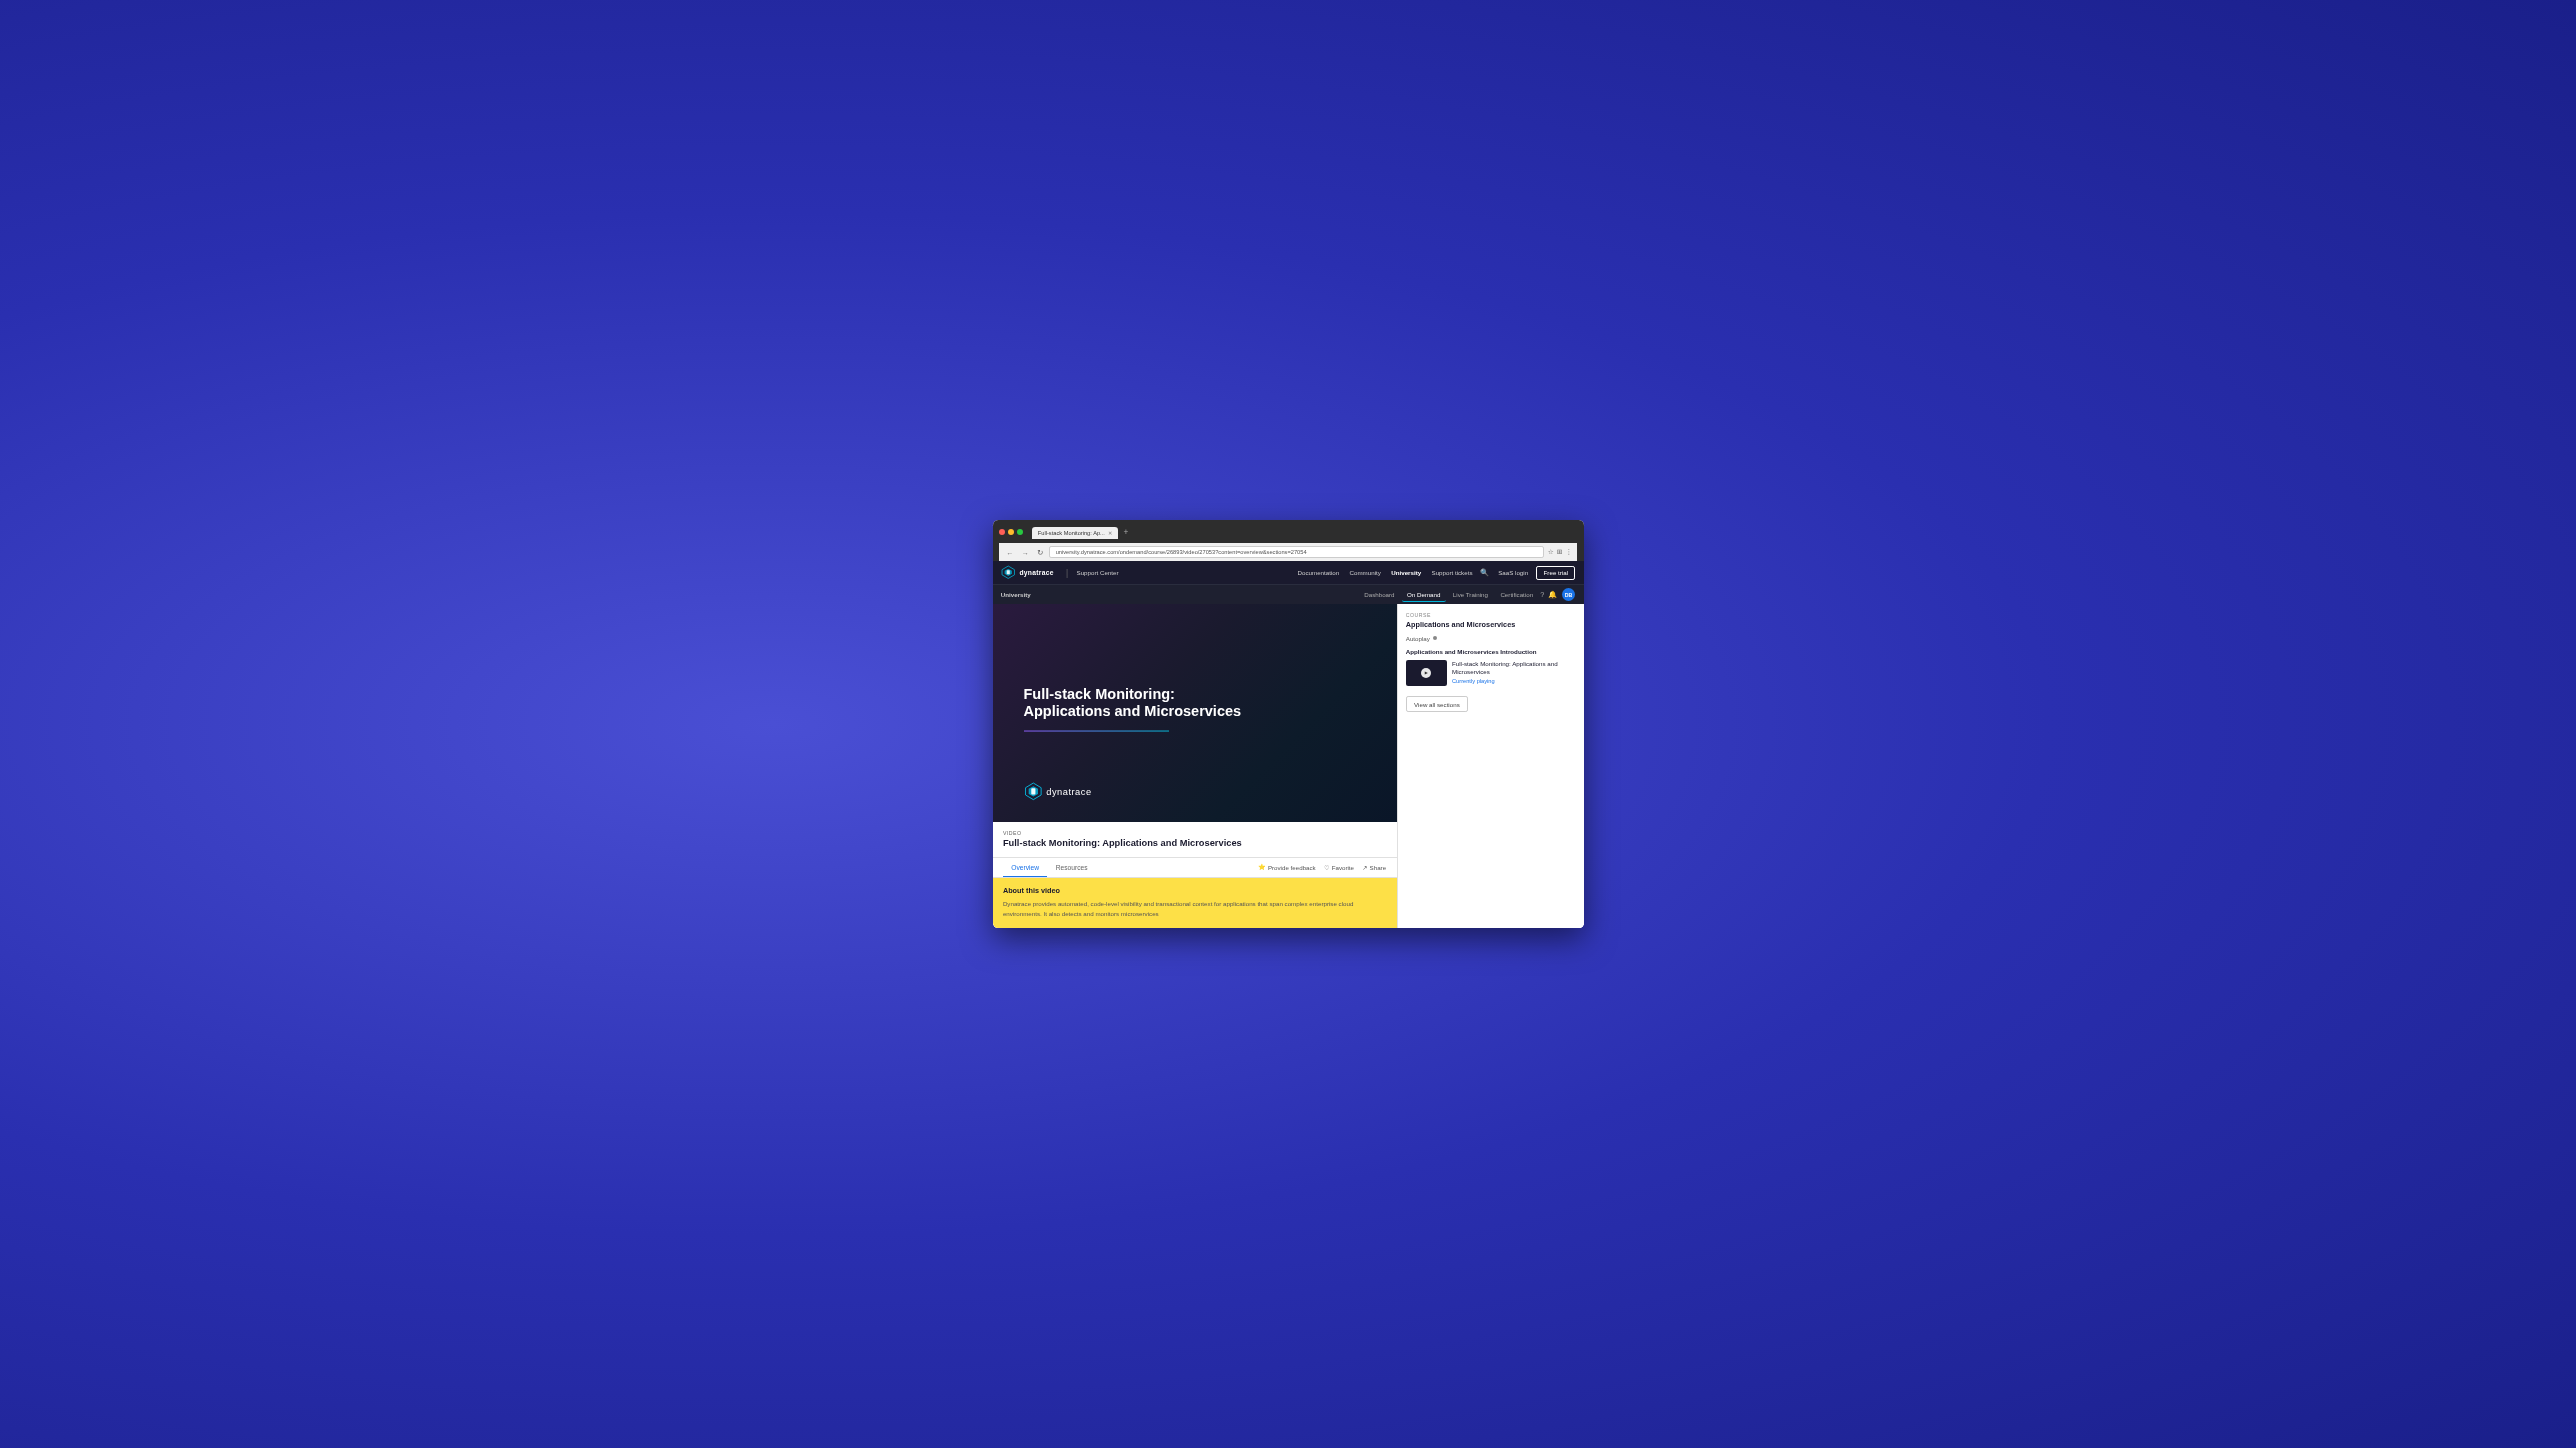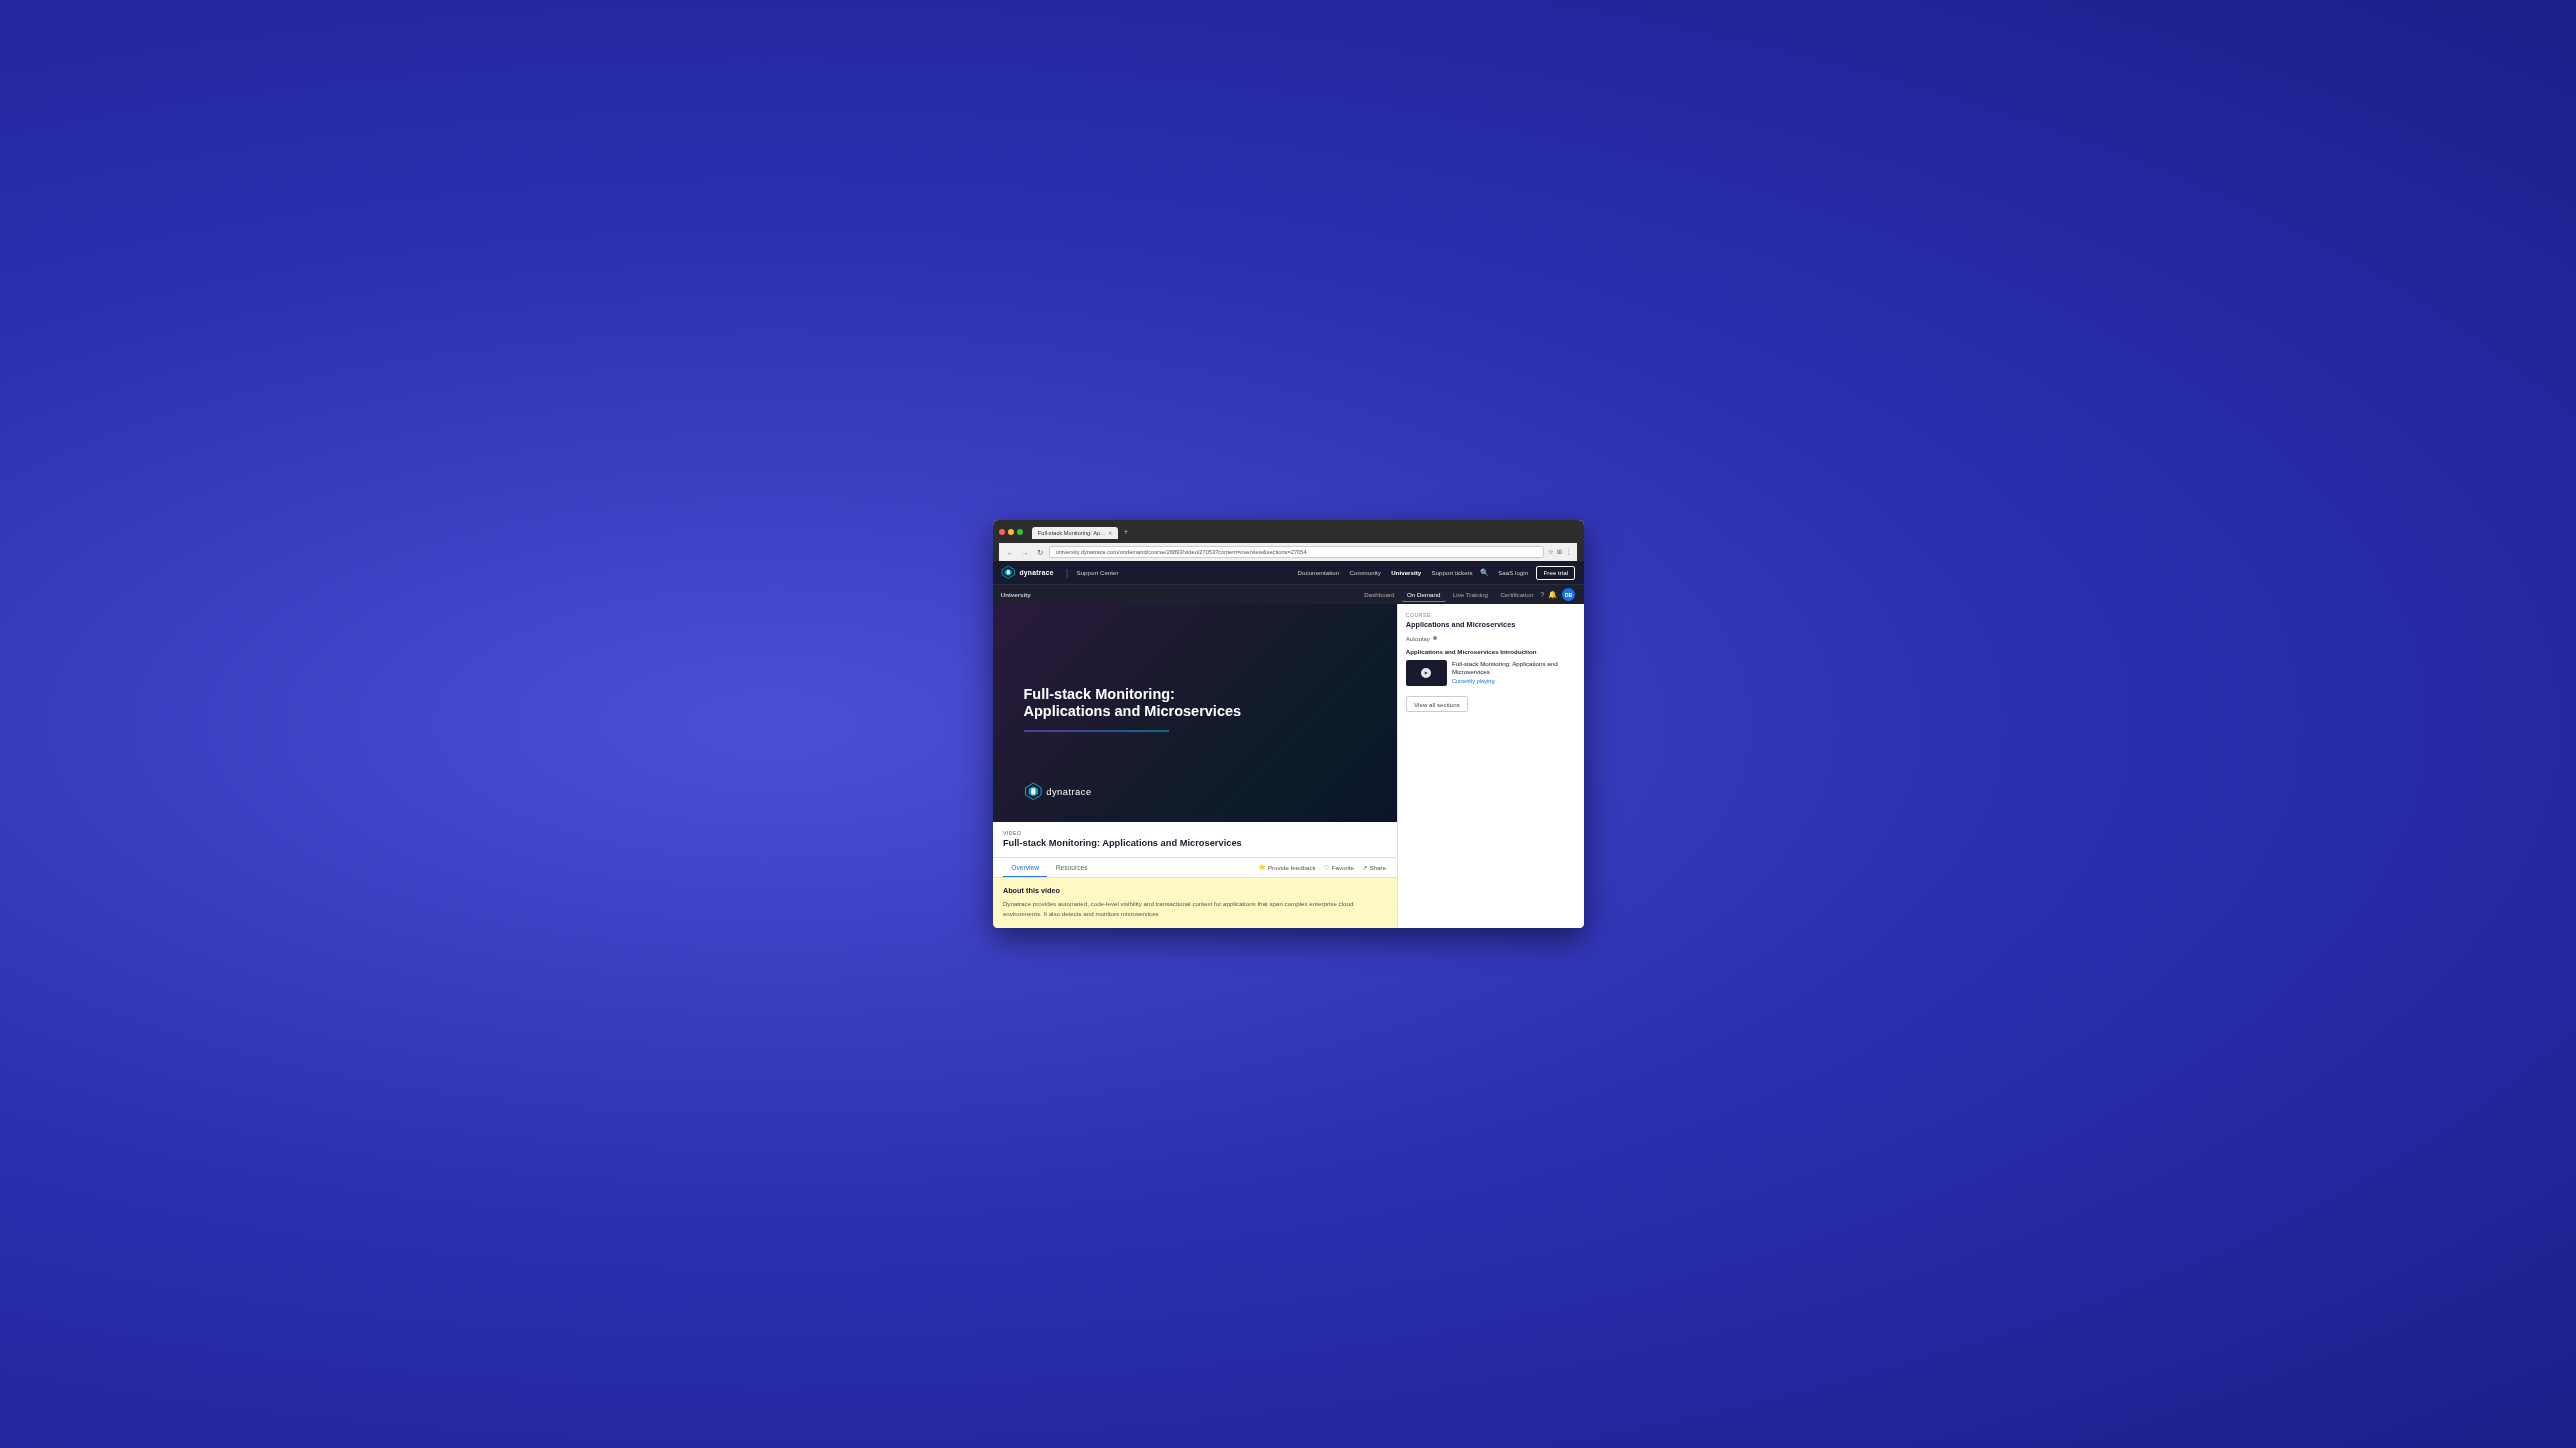--- a/index.html
+++ b/index.html
@@ -370,21 +370,21 @@
       color: #555;
       font-size: 6.2px;
       cursor: pointer;
       display: flex;
       align-items: center;
       gap: 2.1px;
     }
 
     
     .about-section {
-      background: #fef9c3;
+      background: #fde047;
       padding: 8.3px 10.4px;
     }
     .about-title {
       font-size: 7.3px;
       font-weight: 600;
       color: #1a1a2e;
       margin-bottom: 4.1px;
     }
     .about-text {
       font-size: 6.2px;

